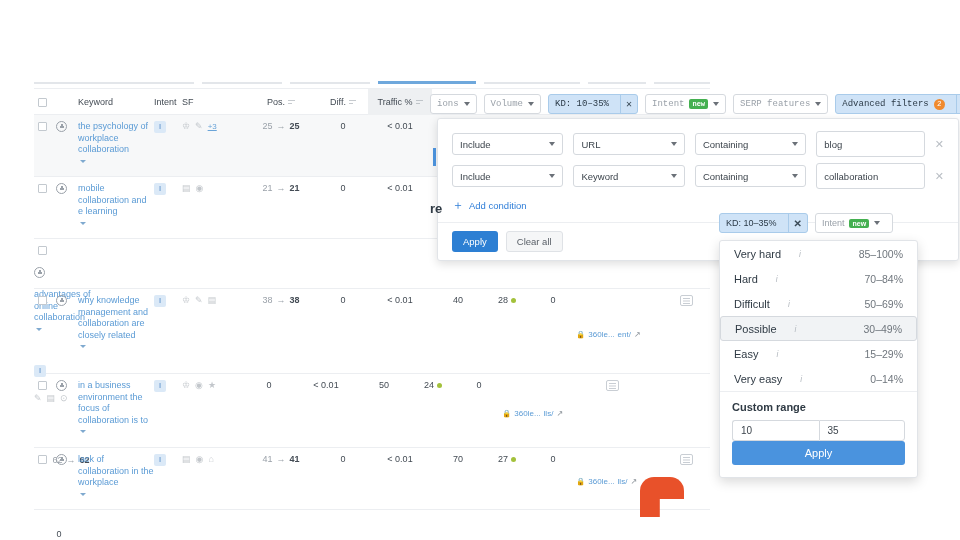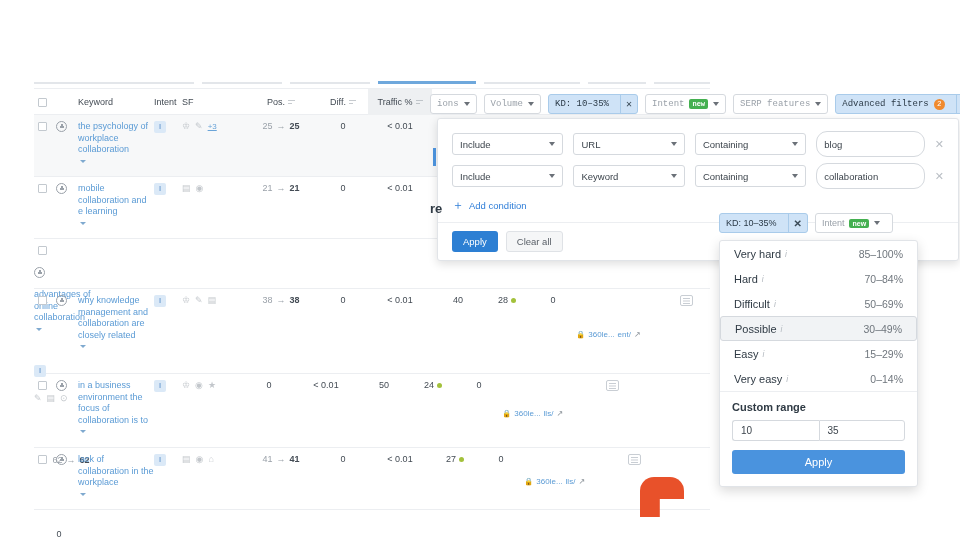--- a/index.html
+++ b/index.html
@@ -90,42 +90,42 @@
   .badge-count { background:#f08a2e; color:#fff; font-size:7.5px; width:11px; height:11px; border-radius:50%;
                  display:inline-flex; align-items:center; justify-content:center; }
 
   
   .advpanel { position:absolute; left:437px; top:118px; width:522px; background:#fff;
               border:1px solid #e1e4e8; border-radius:3px; box-shadow:0 3px 10px rgba(0,0,0,.13); z-index:20;}
   .cond-row { display:flex; align-items:center; gap:10px; padding:6px 14px 0 14px; }
   .sel { height:22px; border:1px solid #d5d9de; border-radius:3px; background:#fff;
          display:flex; align-items:center; justify-content:space-between; padding:0 7px; font-size:9.5px; color:#3c444c;}
   .sel.w1 { width:113px; } .sel.w2 { width:113px; } .sel.w3 { width:113px; }
-  .txtin { width:110px; height:22px; border:1px solid #d5d9de; border-radius:11px; padding:12px 7px;
+  .txtin { width:110px; height:22px; border:1px solid #d5d9de; border-radius:3px; padding:12px 7px;
            font-size:9.5px; color:#3c444c; display:flex; align-items:center; background:#fff;}
   .rmx { color:#b9bec4; font-size:11px; cursor:pointer; }
   .addcond { padding:11px 14px 11px 14px; font-size:9.5px; color:#2f7ed8; display:flex; align-items:center; gap:5px;}
   .addcond .p { font-size:12px; line-height:9px; }
   .panel-foot { border-top:1px solid #eceef1; padding:8px 14px; display:flex; gap:8px; align-items:center; }
   .btn-primary { background:#2d7fd3; color:#fff; font-size:9.5px; border-radius:3px; padding:5px 11px; }
   .btn-ghost { background:#f5f6f7; border:1px solid #dfe2e6; color:#5b6169; font-size:9.5px; border-radius:3px; padding:4px 10px; }
 
   
   .kdchip-row { position:absolute; left:719px; top:213px; display:flex; align-items:center; gap:7px; z-index:40; }
   .kdpanel { position:absolute; left:719px; top:240px; width:199px; background:#fff;
              border:1px solid #e1e4e8; border-radius:3px; box-shadow:0 4px 12px rgba(0,0,0,.15); z-index:40; }
   .kditem { display:flex; justify-content:space-between; align-items:center; padding:0 14px;
             height:25px; font-size:11px; color:#2f3a44; }
   .kditem.sel { background:#f1f3f5; }
-  .kditem .left { display:flex; align-items:center; gap:4px; }
+  .kditem .left { display:flex; align-items:center; gap:18px; }
   .infoi { color:#b4bac0; font-size:8.5px; font-style:italic; }
   .kditem .right { color:#6f767d; font-size:10.5px; }
   .kdcustom { border-top:1px solid #eceef1; padding:9px 12px 12px 12px; }
   .kdcustom .t { font-size:11px; font-weight:bold; color:#2f3a44; margin-bottom:7px; }
-  .rangeins { display:flex; margin-bottom:9px; }
+  .rangeins { display:flex; }
   .rangeins .ri { width:87px; height:21px; border:1px solid #d5d9de; font-size:10px;
                   color:#3c444c; display:flex; align-items:center; padding:0 8px; background:#fff;}
   .rangeins .ri:first-child { border-radius:3px 0 0 3px; border-right:none; }
   .rangeins .ri:last-child { border-radius:0 3px 3px 0; }
   .kdapply { background:#4a93de; color:#fff; text-align:center; font-size:11px; padding:6px 0; border-radius:3px; }
 
   
   .reword { position:absolute; left:430px; top:201px; font-size:13px; font-weight:bold; color:#2f3a44; z-index:25;}
   .bluebar { position:absolute; left:433px; top:148px; width:3px; height:18px; background:#4a90d9; z-index:25;}
   .chatblob { position:absolute; left:640px; top:477px; width:44px; height:40px; z-index:15;
@@ -351,20 +351,21 @@
           <span class="ic">▤</span>
           <span class="ic">◉</span>
           <span class="ic">⌂</span>
         </span>
       </div>
       <div class="cell c-pos pos">
         <span class="old">41</span><span class="arr">→</span><span class="new">41</span>
       </div>
       <div class="cell c-diff">0</div>
       <div class="cell c-traf">&lt; 0.01</div>
+      <div class="cell c-vol">70</div>
       <div class="cell c-kd">
         <span>27</span><span class="dot"></span>
       </div>
       <div class="cell c-cpc">0</div>
       <div class="cell c-url urlcell">
         <span class="lock">🔒</span>
         <a>360le...</a>
         <a>lls/</a>
         <span class="extlink">↗</span>
       </div>

